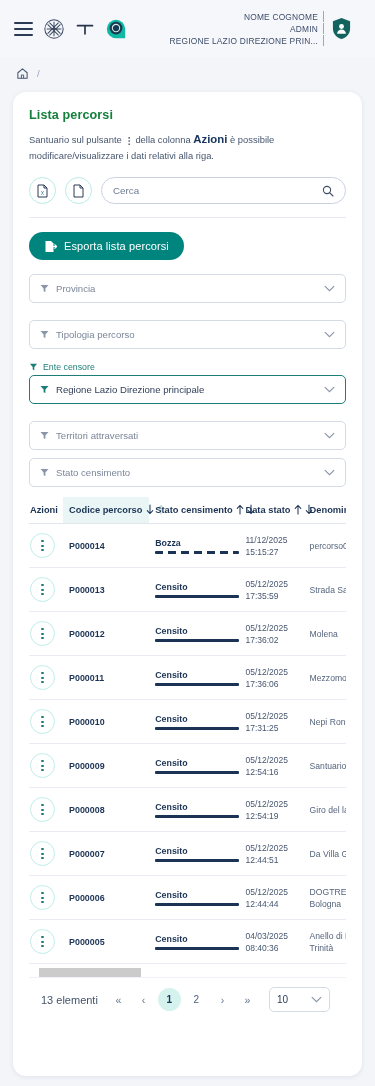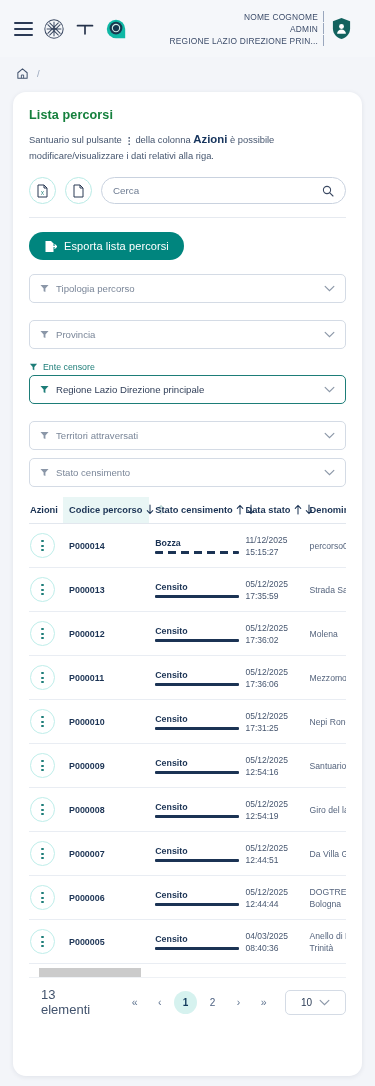--- a/index.html
+++ b/index.html
@@ -136,34 +136,34 @@
 
   
   .hscroll { height: 9px; background: #fff; position: relative; margin-top: 4px; }
   .hscroll-thumb { position: absolute; left: 10px; top: 0; width: 102px; height: 9px; background: #cbcbcb; }
 
   
   .pagination {
     display: flex; align-items: center; gap: 4px; padding: 9px 0 0 12px;
     border-top: 1px solid #eef1f5;
   }
-  .pg-count { font-size: 13px; color: #42536d; margin-right: 12px; }
+  .pg-count { font-size: 11px; color: #42536d; margin-right: 6px; }
   .pg-btn {
     width: 21px; height: 21px; border: 0; background: transparent; cursor: pointer;
     display: flex; align-items: center; justify-content: center;
     font-size: 10.5px; color: #5f7490; font-family: "Liberation Sans", sans-serif;
   }
   .pg-num {
     width: 23px; height: 23px; border-radius: 50%; border: 0; background: transparent;
     font-size: 10px; color: #4c6080; cursor: pointer; font-family: "Liberation Sans", sans-serif;
   }
   .pg-num.current { background: #d6f2ef; color: #123a5c; font-weight: 700; }
   .pg-select {
     margin-left: 7px; width: 61px; height: 25px; border: 1px solid #d4dbe5; border-radius: 5px;
-    display: flex; align-items: center; justify-content: space-between; padding: 0 15px;
+    display: flex; align-items: center; justify-content: space-between; padding: 0 7px;
     font-size: 10px; color: #2a3b55; cursor: pointer; background: #fff;
   }
 </style>
 </head>
 <body>
 
 <div class="page">
 
   <div class="topbar">
     <div class="topbar-left">
@@ -267,35 +267,35 @@
 
       
       <div class="filters">
 
         <div>
           <div class="filter">
             <span class="filter-label">
               <svg class="funnel" viewBox="0 0 10 10">
                 <path d="M0.5 1 H9.5 L6 5 V9 L4 8 V5 Z" fill="#8b97a8"></path>
               </svg>
-              <span>Tipologia percorso</span>
+              <span>Provincia</span>
             </span>
             <svg class="chev" viewBox="0 0 12 8">
               <path d="M1 1.5 L6 6.5 L11 1.5" fill="none" stroke="#8b97a8" stroke-width="1.3" stroke-linecap="round"></path>
             </svg>
           </div>
         </div>
 
         <div>
           <div class="filter">
             <span class="filter-label">
               <svg class="funnel" viewBox="0 0 10 10">
                 <path d="M0.5 1 H9.5 L6 5 V9 L4 8 V5 Z" fill="#8b97a8"></path>
               </svg>
-              <span>Provincia</span>
+              <span>Tipologia percorso</span>
             </span>
             <svg class="chev" viewBox="0 0 12 8">
               <path d="M1 1.5 L6 6.5 L11 1.5" fill="none" stroke="#8b97a8" stroke-width="1.3" stroke-linecap="round"></path>
             </svg>
           </div>
         </div>
 
         <div>
           <div class="filter-floatlabel">
             <svg class="funnel" viewBox="0 0 10 10">

